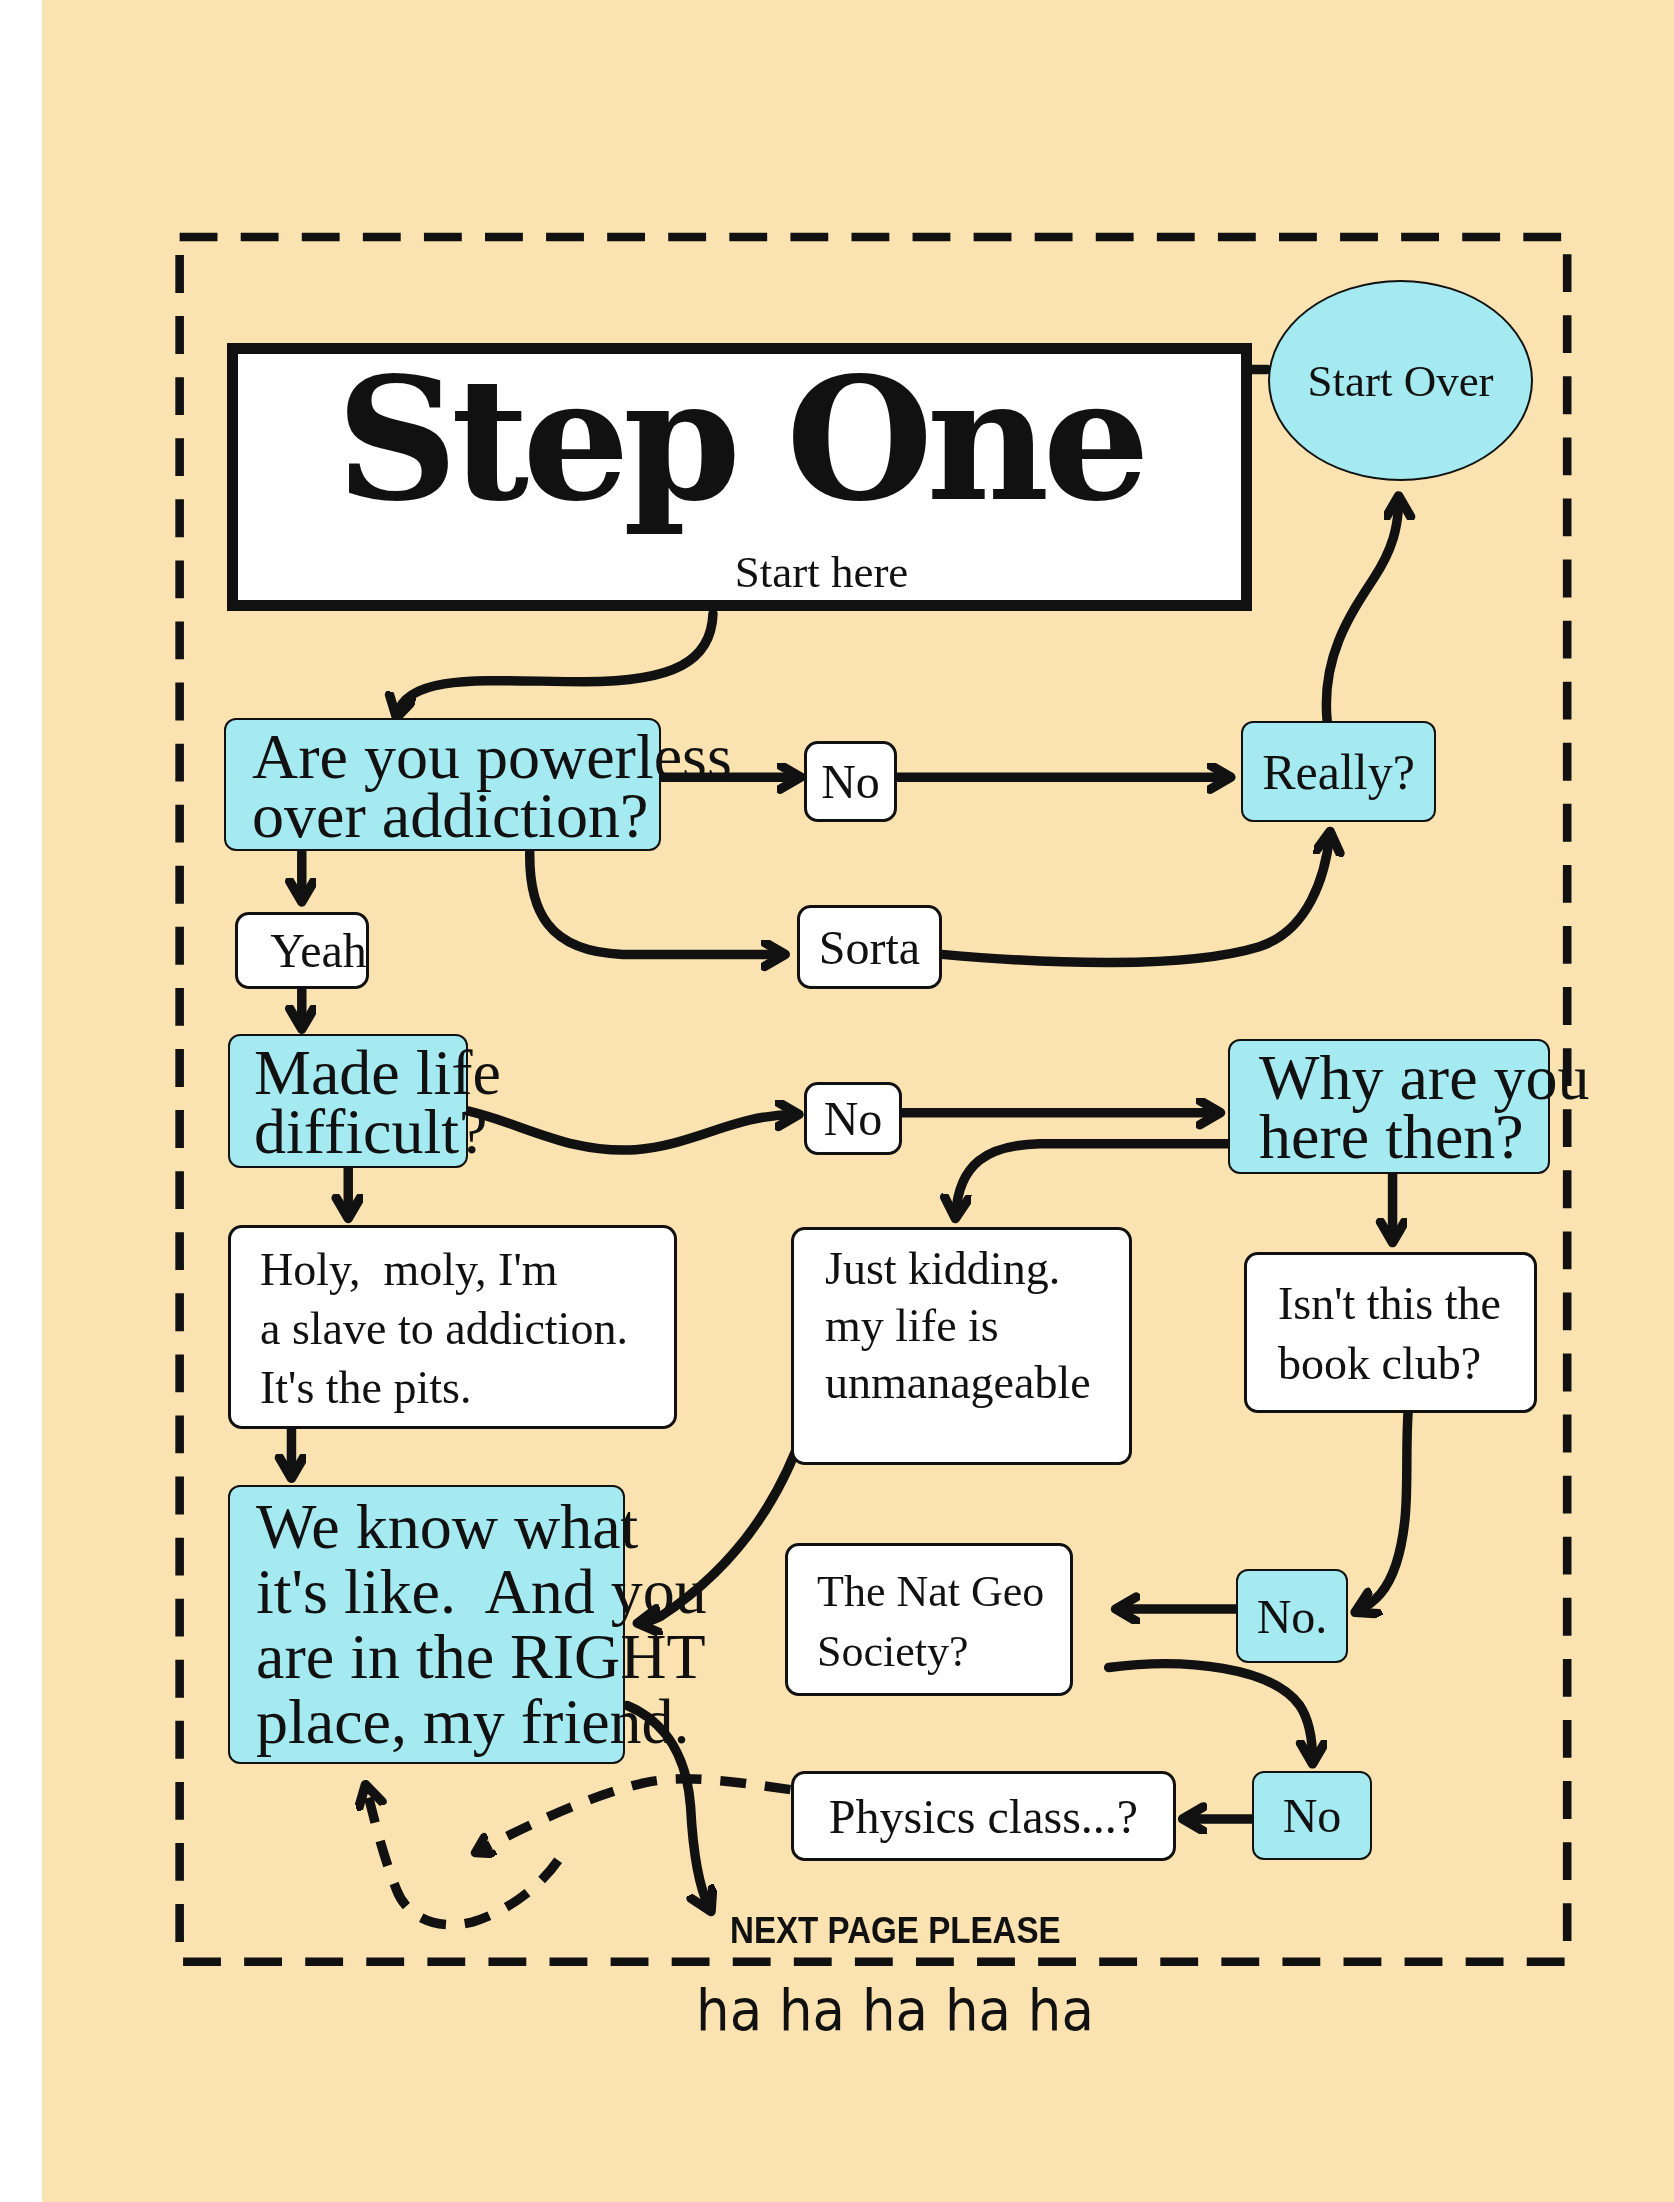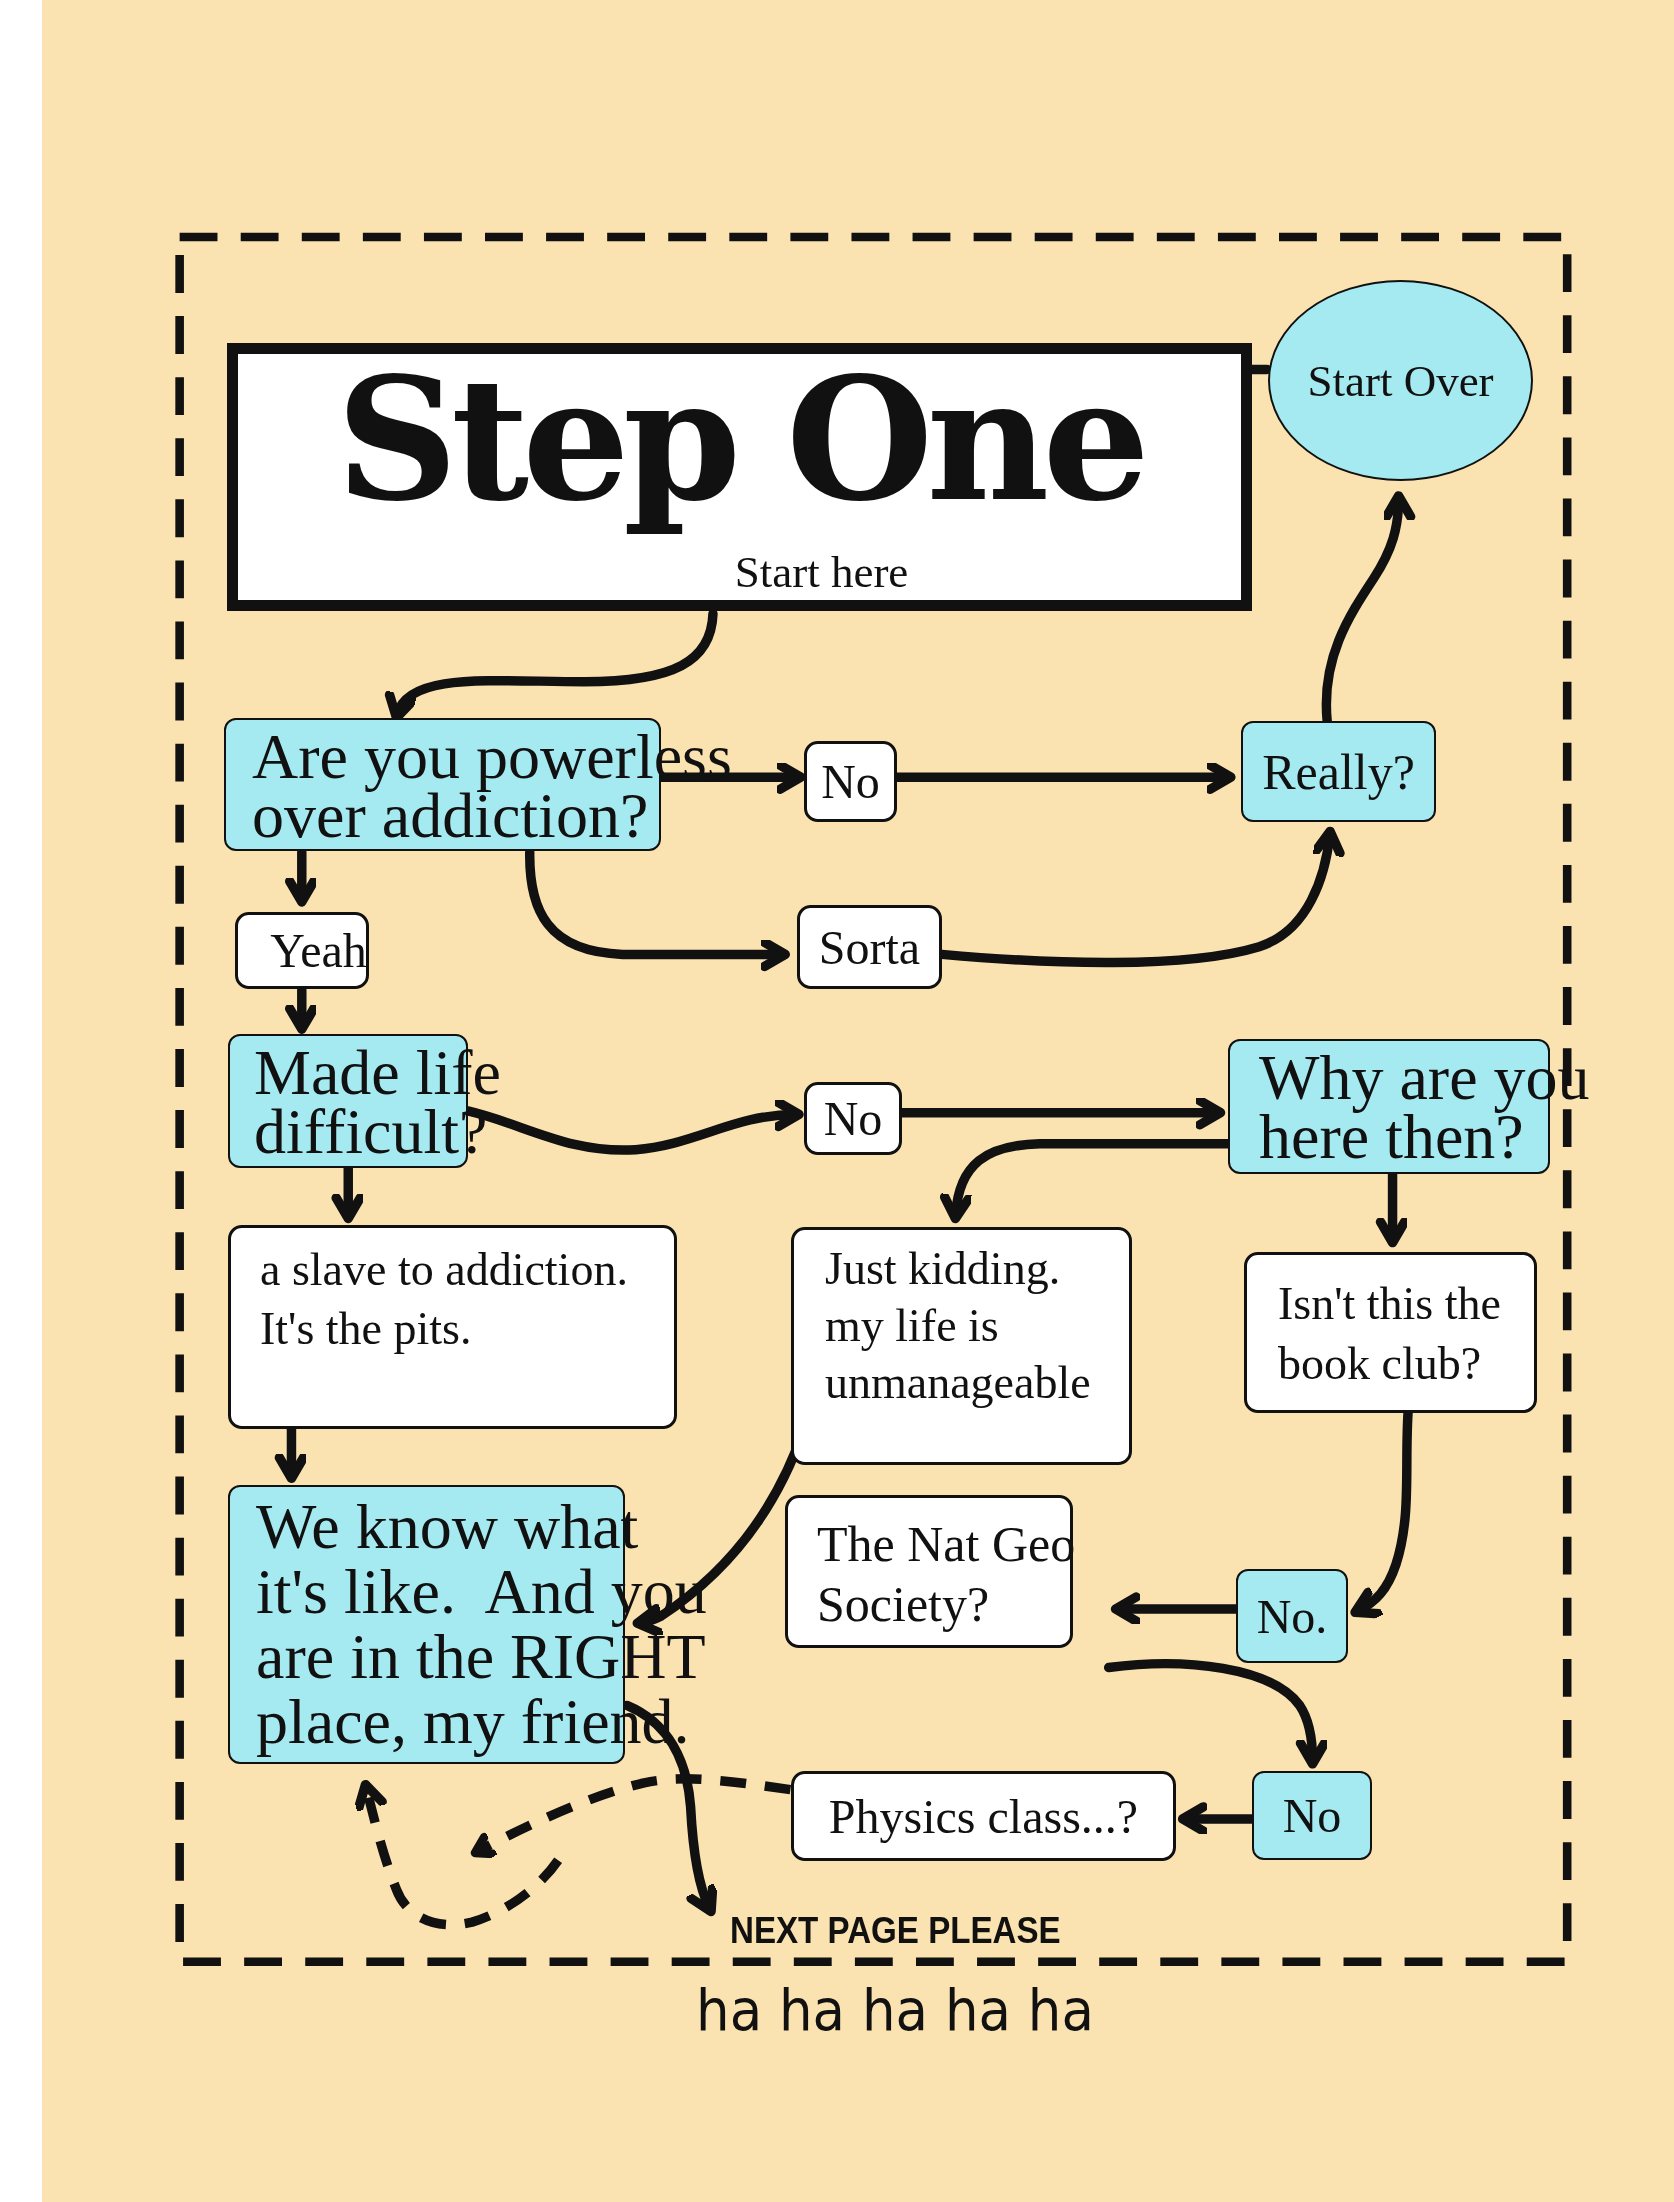--- a/index.html
+++ b/index.html
@@ -41,21 +41,21 @@
   #really{left:1199px;top:721px;width:195px;height:101px;font-size:50px;}
   #yeah{left:193px;top:912px;width:134px;height:77px;font-size:48px;padding-left:33px;}
   #sorta{left:755px;top:905px;width:145px;height:84px;font-size:48px;}
   #made-life{left:186px;top:1034px;width:240px;height:134px;padding:6.9px 0 0 24px;}
   #no2{left:762px;top:1082px;width:98px;height:73px;font-size:48px;}
   #why-here{left:1186px;top:1039px;width:322px;height:135px;padding:6.9px 0 0 29px;}
   #holy-moly{left:186px;top:1225px;width:449px;height:204px;padding:12px 0 0 29px;font-size:46px;}
   #just-kidding{left:749px;top:1227px;width:341px;height:238px;padding:10.3px 0 0 31px;font-size:46px;line-height:57px;}
   #book-club{left:1202px;top:1252px;width:293px;height:161px;padding:19px 0 0 31px;font-size:46px;line-height:60px;}
   #we-know{left:186px;top:1485px;width:397px;height:279px;padding:6.9px 0 0 26px;line-height:65px;}
-  #nat-geo{left:743px;top:1495px;width:288px;height:153px;padding:15.5px 0 0 29px;font-size:50px;line-height:60px;}
+  #nat-geo{left:743px;top:1543px;width:288px;height:153px;padding:15.5px 0 0 29px;font-size:44px;line-height:60px;}
   #no-dot{left:1194px;top:1569px;width:112px;height:94px;font-size:48px;}
   #no3{left:1210px;top:1771px;width:120px;height:89px;font-size:48px;}
   #physics{left:749px;top:1771px;width:385px;height:90px;font-size:48px;}
 
   
   #next-page{
     position:absolute;left:688px;top:1910px;width:327px;text-align:center;
     font-family:"Liberation Sans",sans-serif;font-weight:bold;font-size:36px;
     transform:scaleX(.92);transform-origin:left center;white-space:nowrap;
   }
@@ -171,20 +171,21 @@
   <div class="node box-w center" id="no2">
     <span>No</span>
   </div>
 
   <div class="node box-c lines" id="why-here">
     <div class="ln">Why are you</div>
     <div class="ln">here then?</div>
   </div>
 
   <div class="node box-w lines" id="holy-moly">
+    <div class="ln">Holy,  moly, I'm</div>
     <div class="ln">a slave to addiction.</div>
     <div class="ln">It's the pits.</div>
   </div>
 
   <div class="node box-w lines" id="just-kidding">
     <div class="ln">Just kidding.</div>
     <div class="ln">my life is</div>
     <div class="ln">unmanageable</div>
   </div>
 

